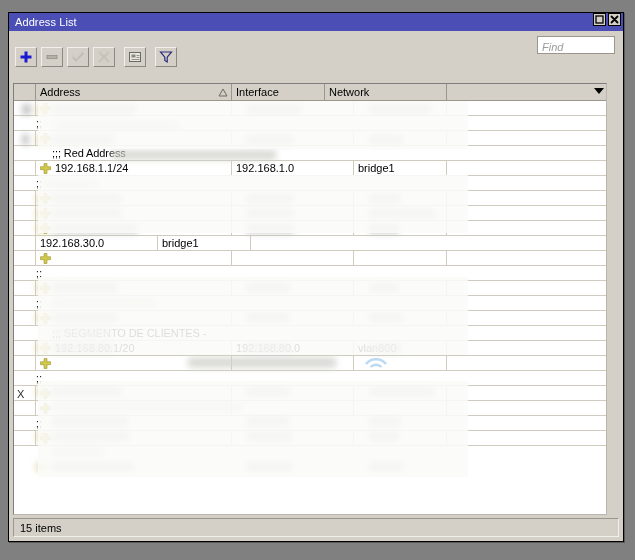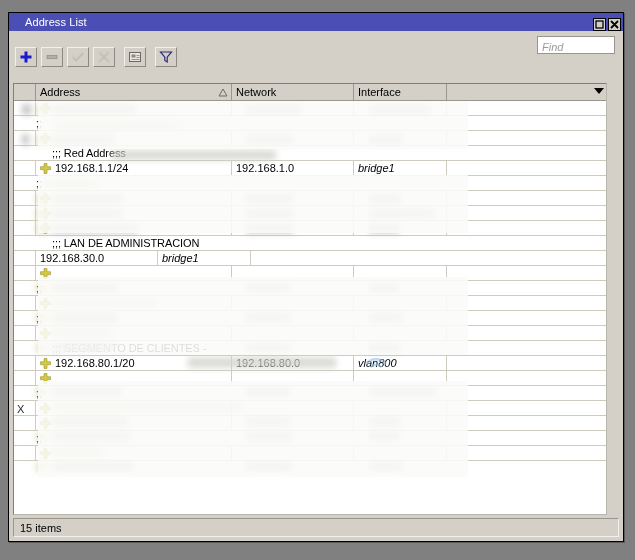--- a/index.html
+++ b/index.html
@@ -25,22 +25,22 @@
     box-sizing: border-box;
     display: flex;
     flex-direction: column;
   }
 
   
   #titlebar {
     height: 18px;
     background: #4b4fb5;
     display: flex;
-    align-items: flex-end;
-    padding: 0 2px 0 16px;
+    align-items: flex-start;
+    padding: 0 2px 0 6px;
     flex: 0 0 auto;
   }
   #title-text {
     color: #ffffff;
     font-size: 11px;
     line-height: 18px;
     letter-spacing: 0.1px;
     flex: 1 1 auto;
     white-space: nowrap;
     overflow: hidden;
@@ -181,21 +181,21 @@
     color: #000;
     padding-left: 4px;
     box-sizing: border-box;
     border-right: 1px solid #cfcbbf;
     white-space: nowrap;
     overflow: hidden;
   }
   .cell.flag { width: 22px; padding: 0 0 0 2px; border-right-color: #cfcbbf; }
   .cell.addr { width: 196px; display: flex; align-items: center; }
   .cell.net  { width: 122px; }
-  .cell.iface{ width: 93px; font-style: italic; }
+  .cell.iface{ width: 93px; }
   .cell.extra{ flex: 1 1 auto; border-right: 0; }
 
   .addr-icon {
     display: inline-block;
     width: 11px;
     height: 11px;
     margin-right: 4px;
     flex: 0 0 auto;
   }
 
@@ -358,25 +358,25 @@
   <div id="list-wrap">
 
     <div id="header-row">
       <div class="hcell flag"></div>
       <div class="hcell addr">
         <span>Address</span>
         <svg class="tri-outline" width="10" height="9" viewBox="0 0 10 9">
           <path d="M5 1 L9 8 L1 8 Z" fill="none" stroke="#6e6b63" stroke-width="1"></path>
         </svg>
       </div>
+      <div class="hcell iface">
+        <span>Interface</span>
+      </div>
       <div class="hcell net">
         <span>Network</span>
-      </div>
-      <div class="hcell iface">
-        <span>Interface</span>
       </div>
       <div class="hcell extra">
         <span class="hdrop"></span>
       </div>
     </div>
 
     <div id="rows">
 
       <div class="row">
           <div class="cell flag"></div>
@@ -456,24 +456,20 @@
           <div class="cell flag"></div>
           <div class="cell addr">
             <svg class="addr-icon" viewBox="0 0 11 11">
               <path d="M4 0.5 h3 v3.2 h3.5 v3 H7 v3.8 H4 V6.7 H0.5 v-3 H4 z" fill="#d2c84a" stroke="#9c9430" stroke-width="0.6"></path>
             </svg>
             <span></span>
           </div>
           <div class="cell net"></div>
           <div class="cell iface"></div>
           <div class="cell extra"></div>
-        </div>
-        <div class="row comment">
-          <div class="cell flag" style="border-right: 0px;"></div>
-          <div class="cell cmt">;;; LAN DE ADMINISTRACION</div>
         </div>
         <div class="row">
           <div class="cell flag"></div>
           <div class="cell net">192.168.30.0</div>
           <div class="cell iface">bridge1</div>
           <div class="cell extra"></div>
         </div>
         <div class="row">
           <div class="cell flag"></div>
           <div class="cell addr">

